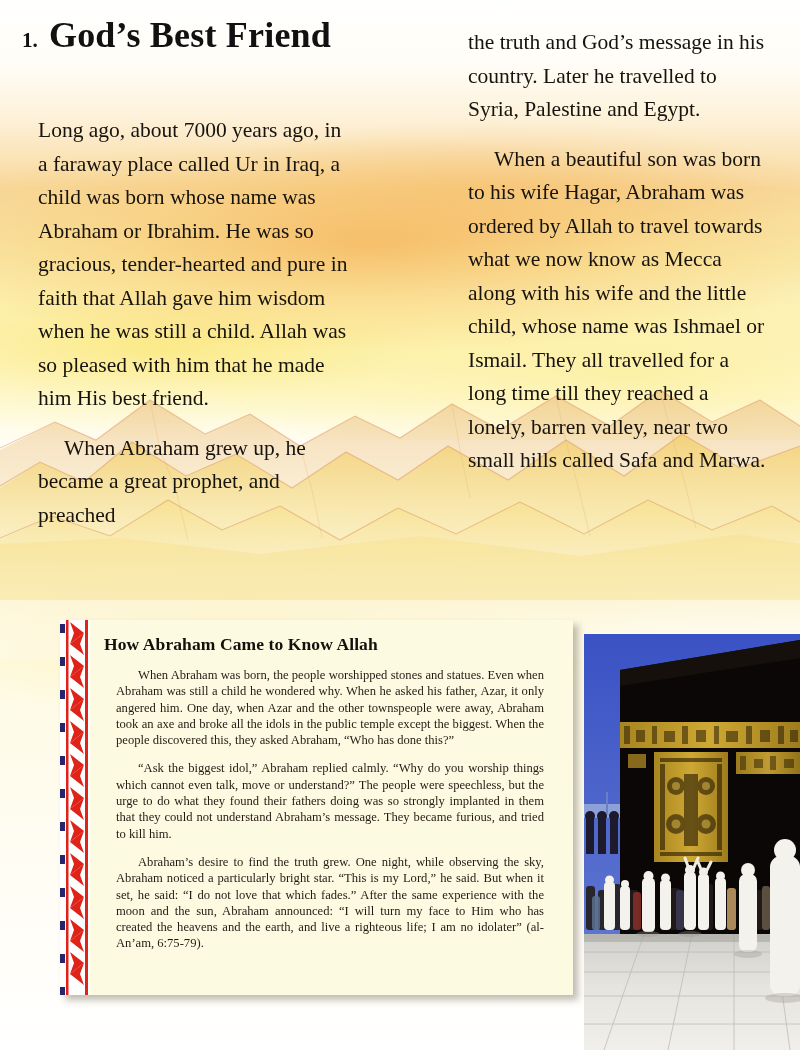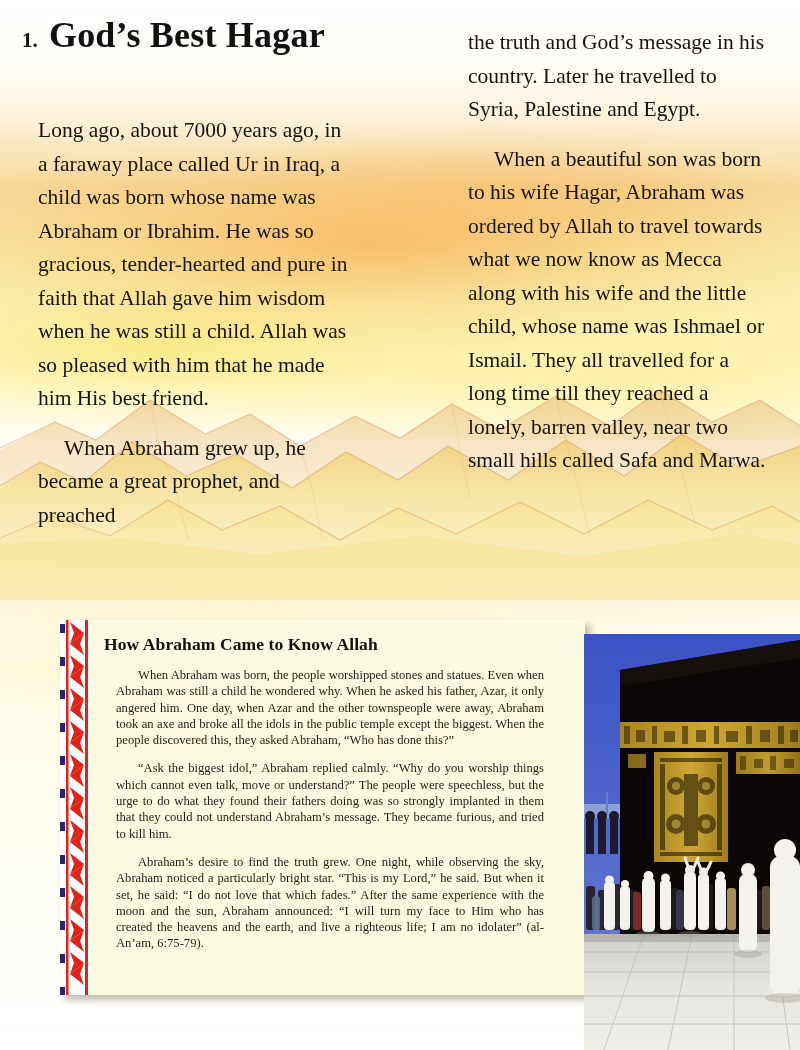--- a/index.html
+++ b/index.html
@@ -106,21 +106,20 @@
 
   
   .inset {
     position: absolute;
     left: 60px;
     top: 620px;
     width: 513px;
     height: 375px;
     background: #fdfae2;
     box-shadow: 5px 5px 7px rgba(90,80,60,0.38);
-    padding-left: 12px;
   }
   .inset-border {
     position: absolute;
     left: 0; top: 0;
     width: 30px; height: 100%;
     background:
       repeating-linear-gradient(to bottom,
         #27256b 0px, #27256b 3px,
         rgba(255,255,255,0) 3px, rgba(255,255,255,0) 33px);
     background-color: #ffffff;
@@ -213,21 +212,21 @@
         <path d="M452,74 L460,120 L470,168"></path>
       </g>
 
       <path d="M0,214 L120,208 L260,224 L420,206 L580,226 L740,204 L800,214 L800,270 L0,270 Z" fill="#f6df8a" fill-opacity="0.45"></path>
     </svg>
   </div>
 
 
   <div class="chapter-title">
     <span class="num">1.</span>
-    <span>God’s Best Hagar</span>
+    <span>God’s Best Friend</span>
   </div>
 
   <div class="col col-left">
     <p>Long ago, about 7000 years ago, in a faraway place called Ur in Iraq, a child was born whose name was Abraham or Ibrahim. He was so gracious, tender-hearted and pure in faith that Allah gave him wisdom when he was still a child. Allah was so pleased with him that he made him His best friend.</p>
     <p class="indent">When Abraham grew up, he became a great prophet, and preached</p>
   </div>
 
   <div class="col col-right">
     <p>the truth and God’s message in his country. Later he travelled to Syria, Palestine and Egypt.</p>
     <p class="indent">When a beautiful son was born to his wife Hagar, Abraham was ordered by Allah to travel towards what we now know as Mecca along with his wife and the little child, whose name was Ishmael or Ismail. They all travelled for a long time till they reached a lonely, barren valley, near two small hills called Safa and Marwa.</p>

